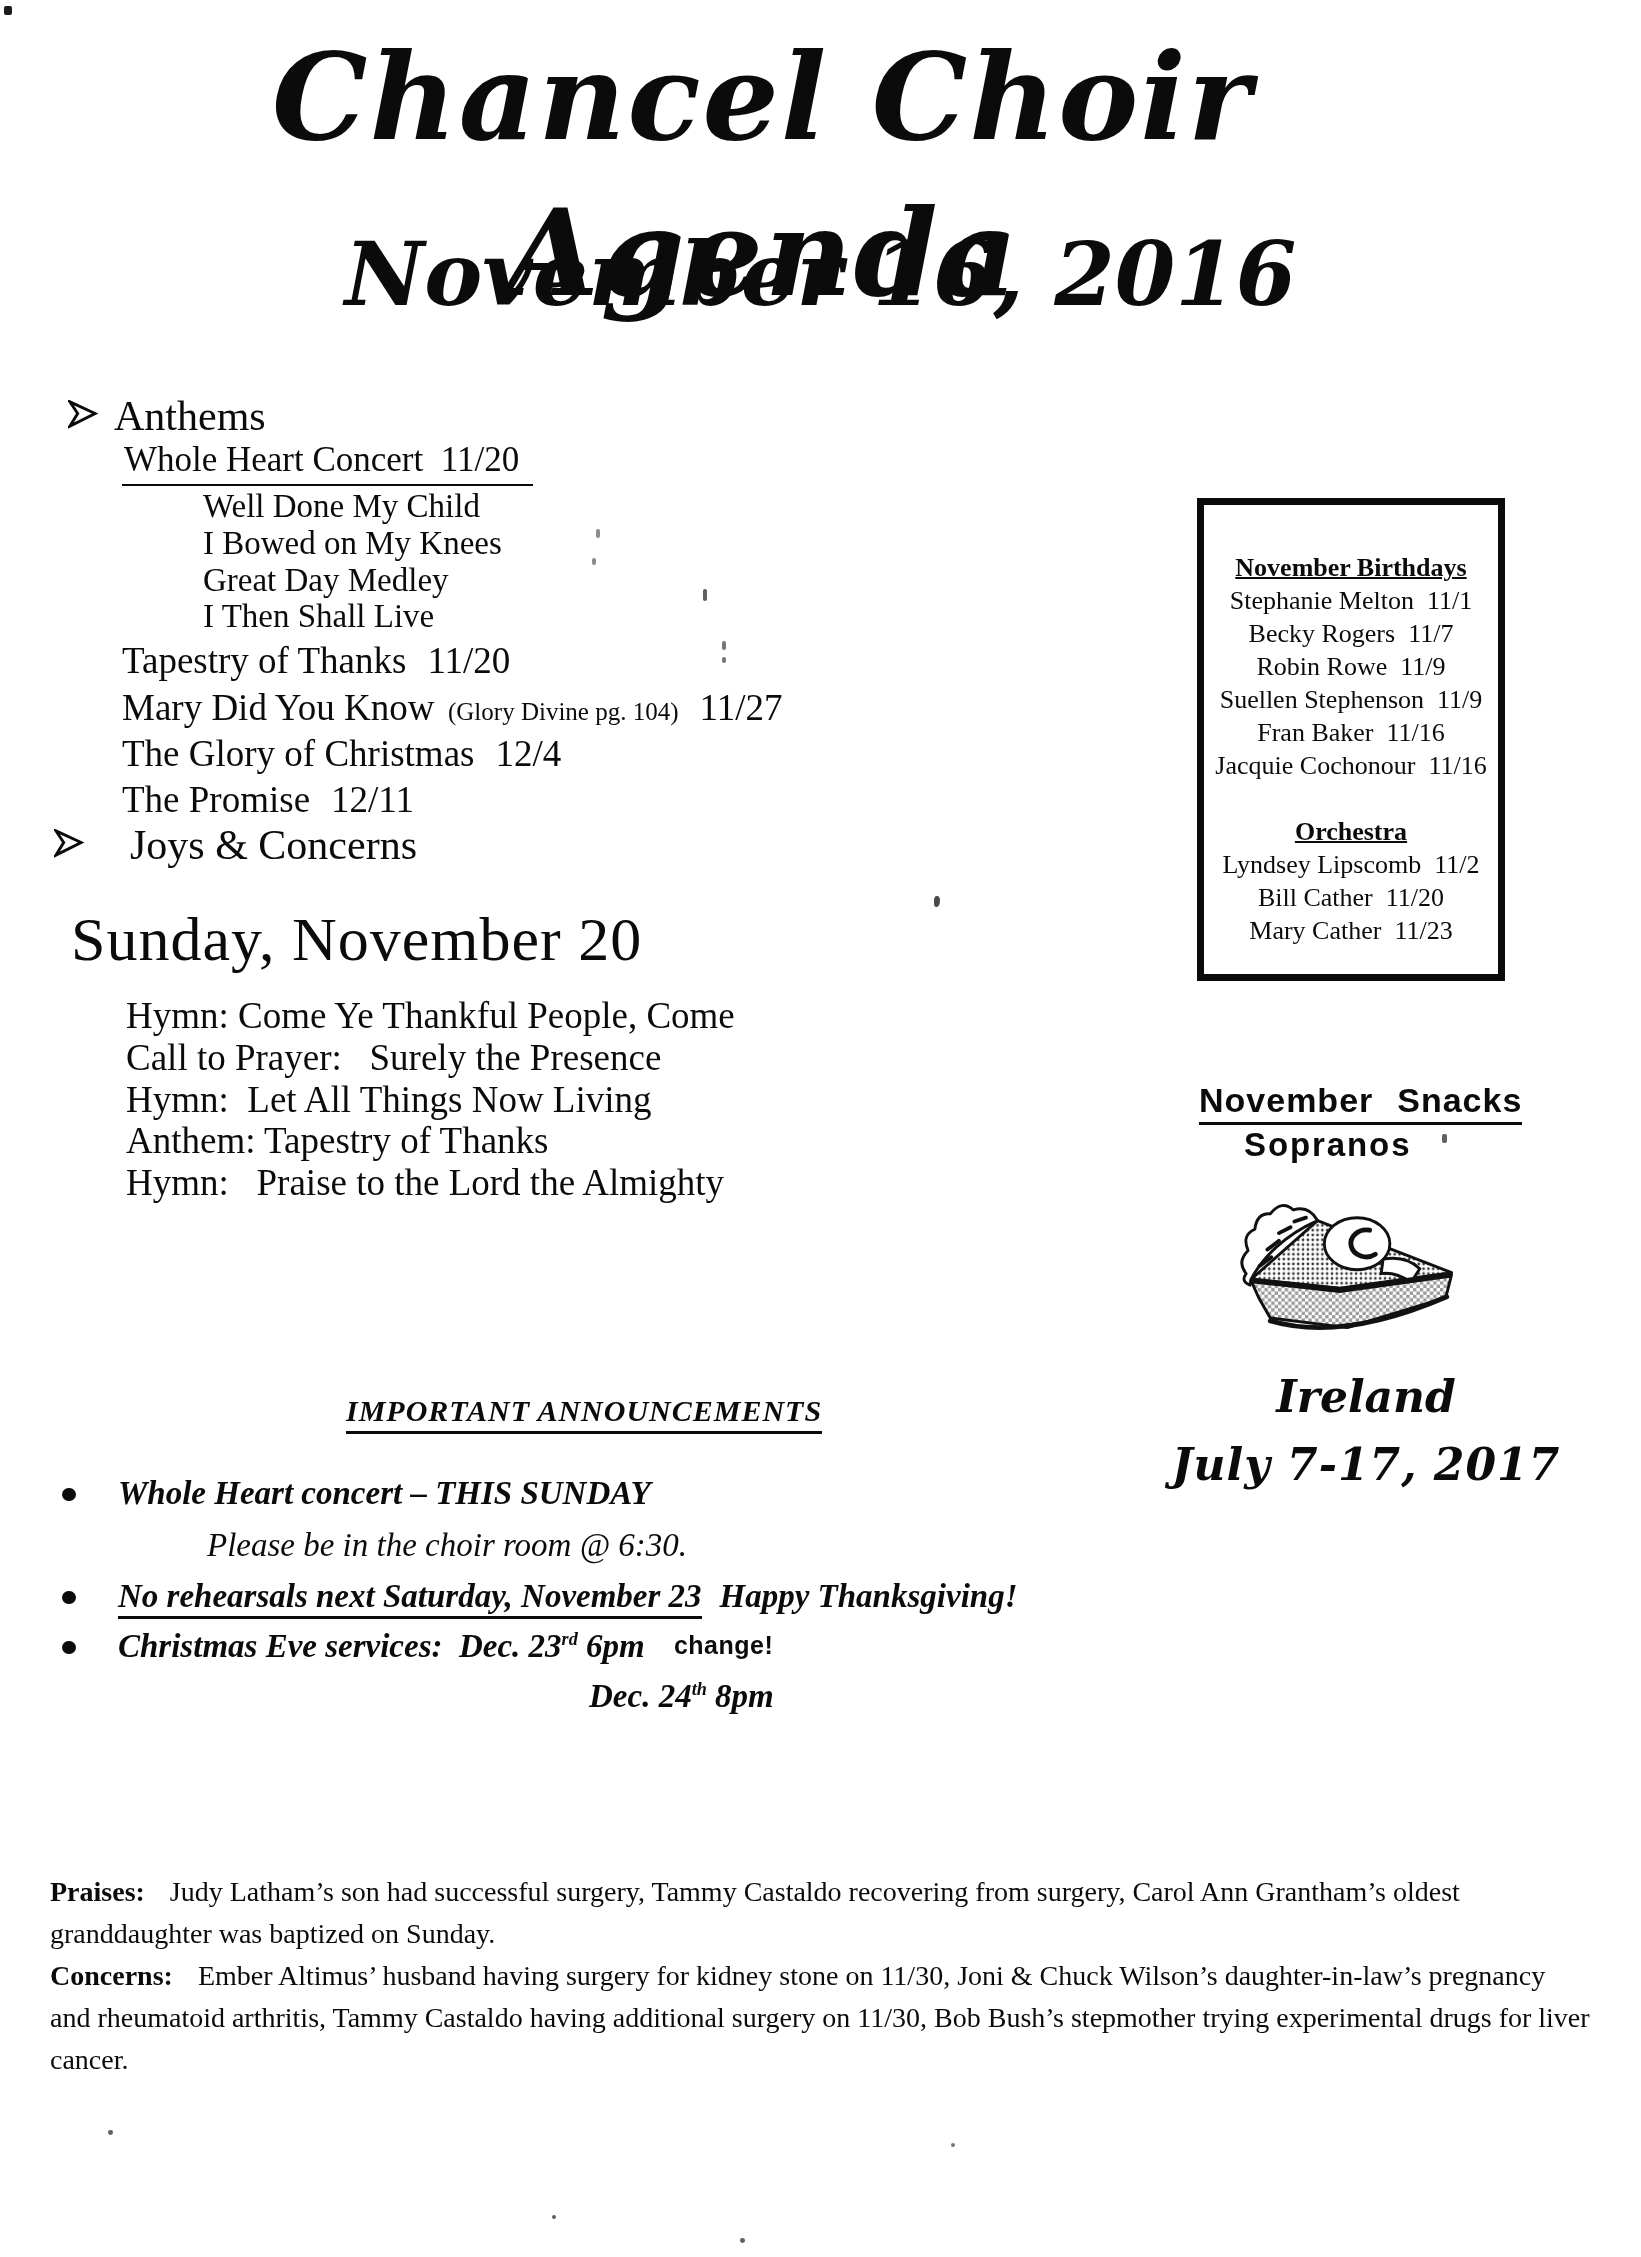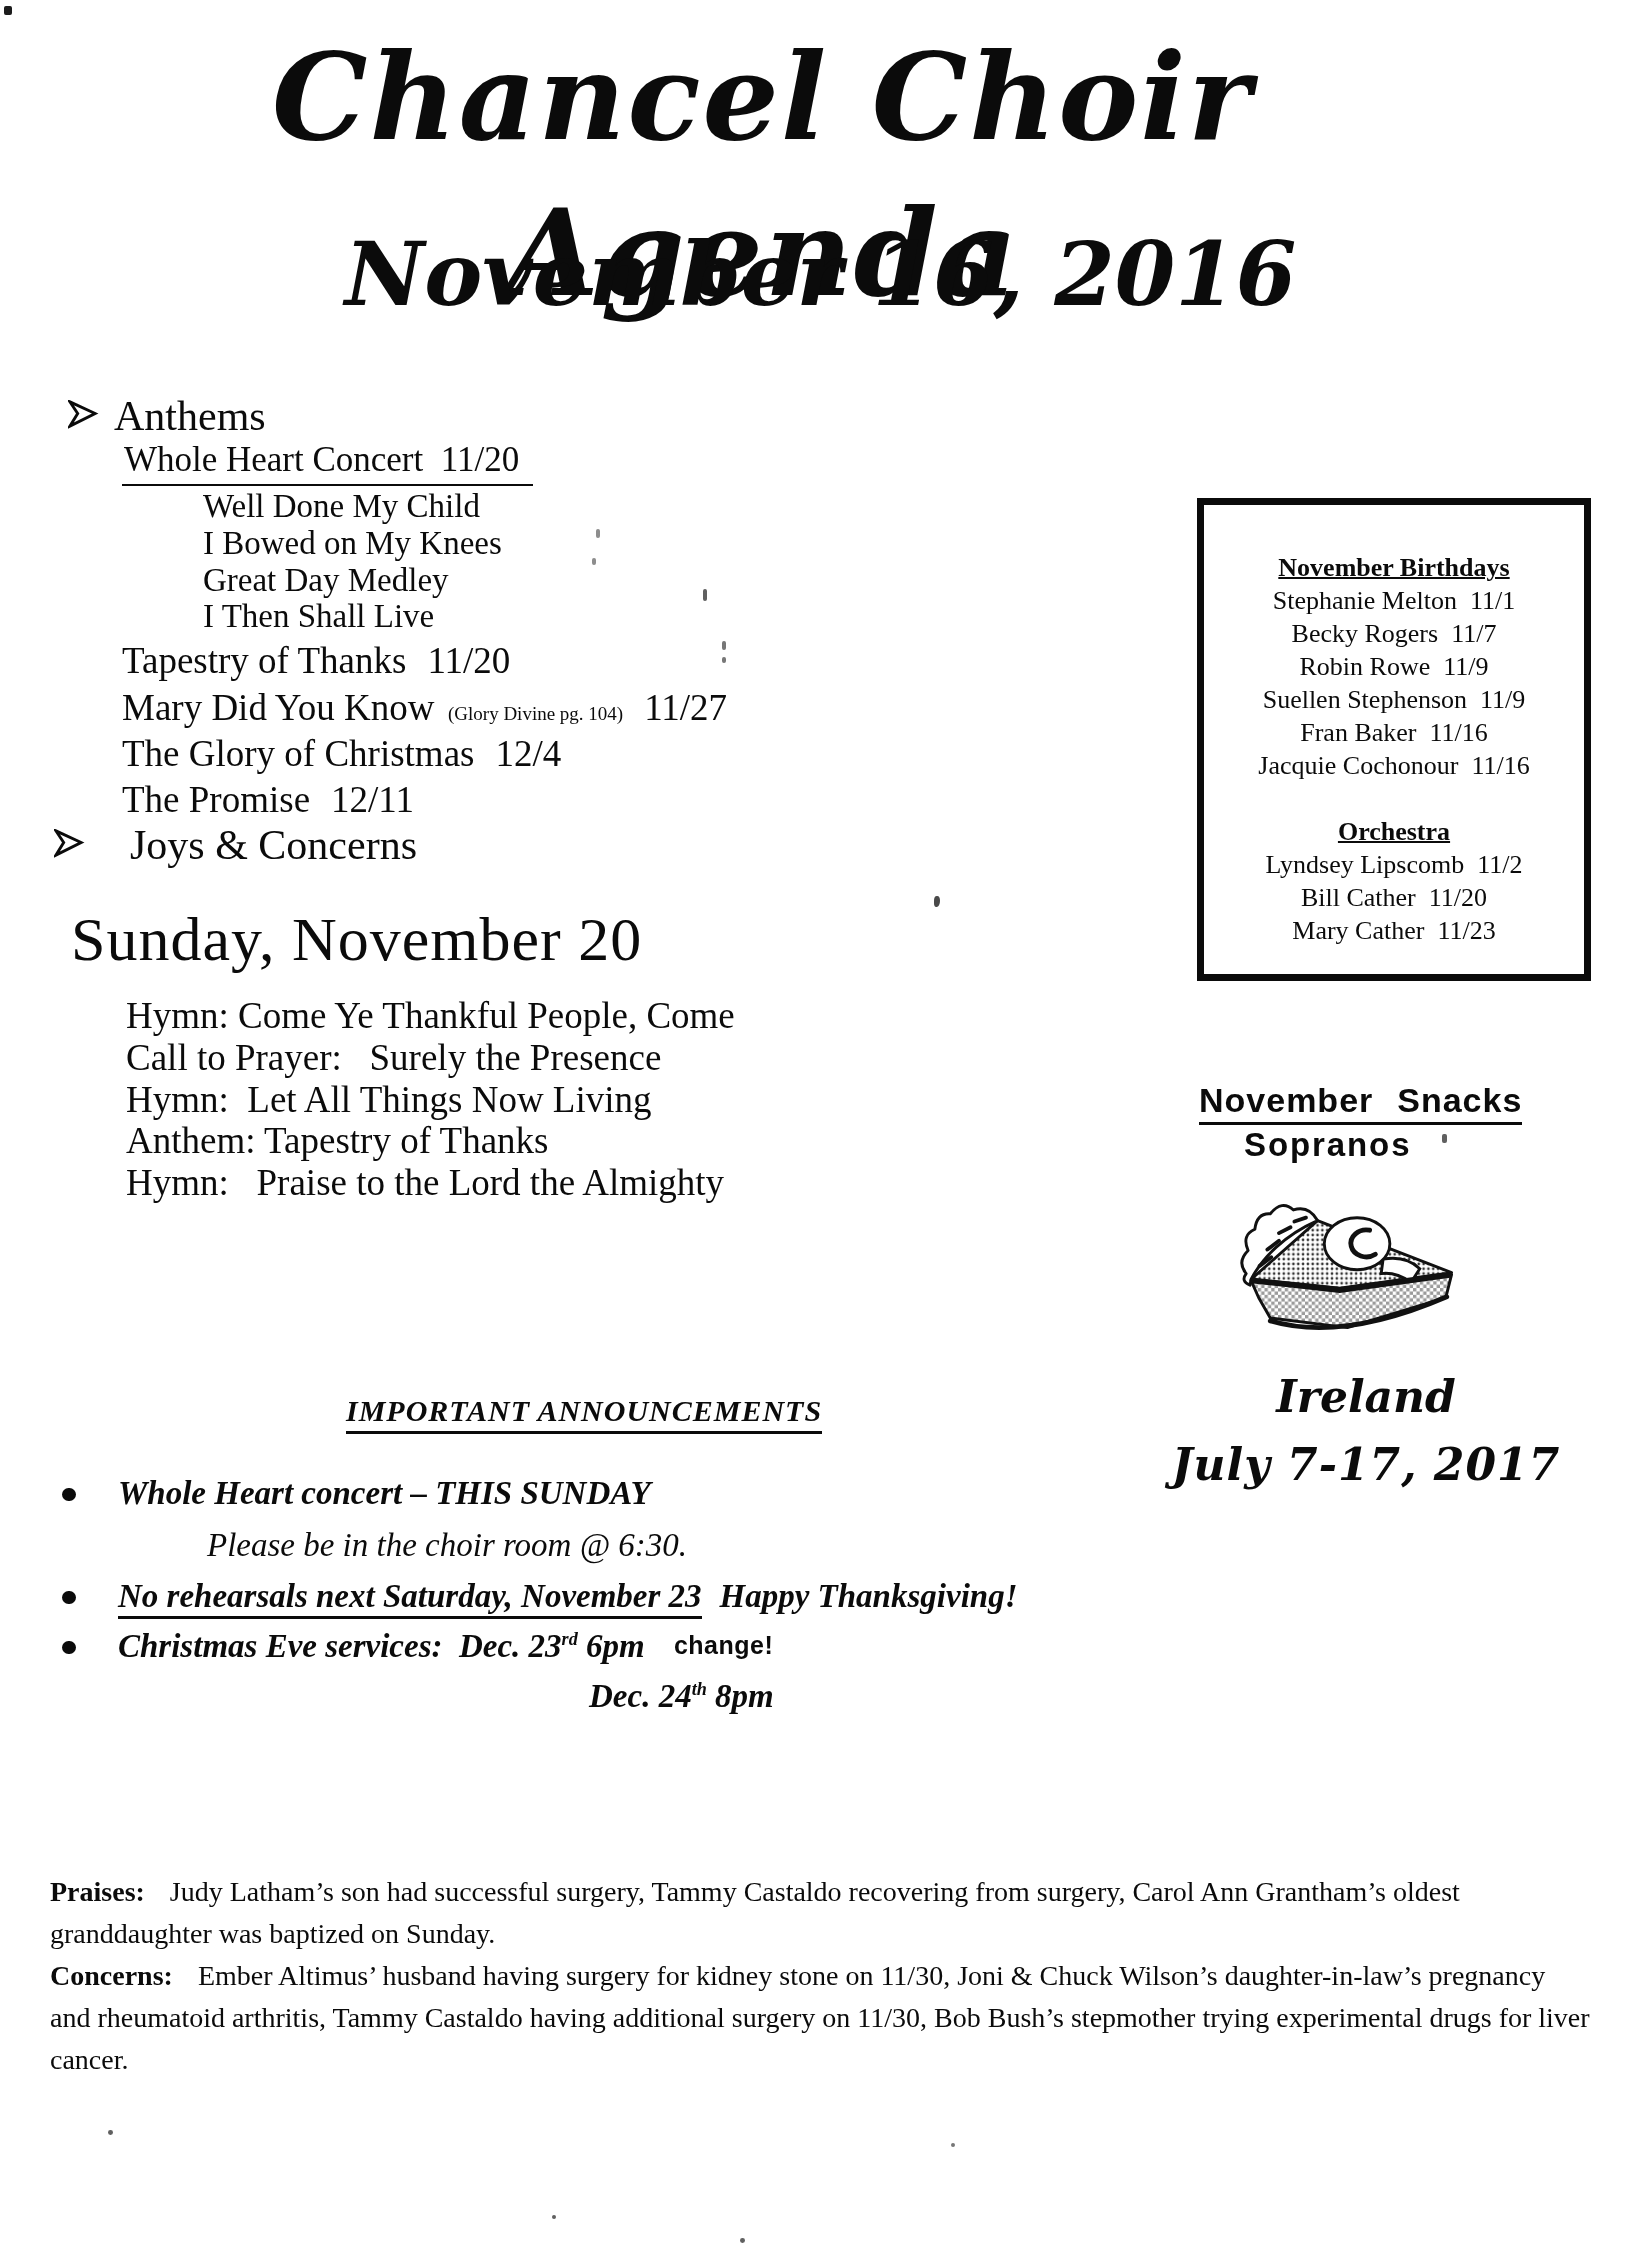--- a/index.html
+++ b/index.html
@@ -34,30 +34,30 @@
   .arrow-icon{display:inline-block;}
   .concert{
     top:440px;left:122px;
     font-size:35px;
     border-bottom:2.9px solid #0b0b0b;
     padding:0 13.5px 3.9px 1.9px;
   }
   .song{left:203px;font-size:33px;line-height:1.0;}
   .anthem-line{left:122px;font-size:37px;}
   .anthem-date{margin-left:21px;}
-  .anthem-note{font-size:19px;margin-left:13.5px;}
+  .anthem-note{font-size:25px;margin-left:13.5px;}
   .sunday-head{
     top:904px;left:71px;
     font-size:62px;letter-spacing:1px;
   }
   .sunday-item{left:126px;font-size:37px;}
 
   
   .bday-box{
-    top:498px;left:1197px;width:394px;height:483px;
+    top:498px;left:1197px;width:308px;height:483px;
     border:7.7px solid #0b0b0b;
     box-sizing:border-box;
     text-align:center;
     font-size:26px;line-height:33px;
     padding-top:46px;
   }
   .box-head{font-weight:bold;text-decoration:underline;text-decoration-thickness:1.9px;}
   .spacer{height:33px;}
 
   

